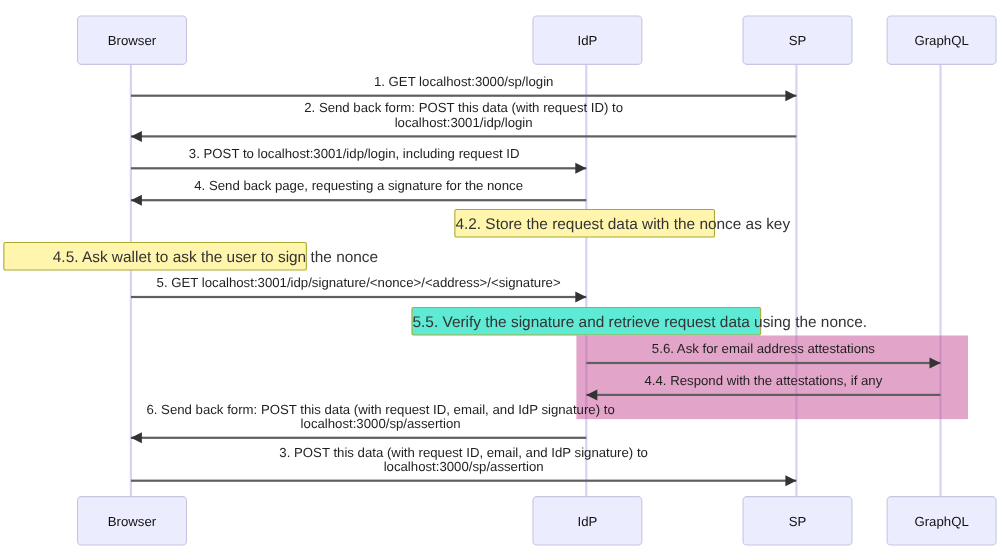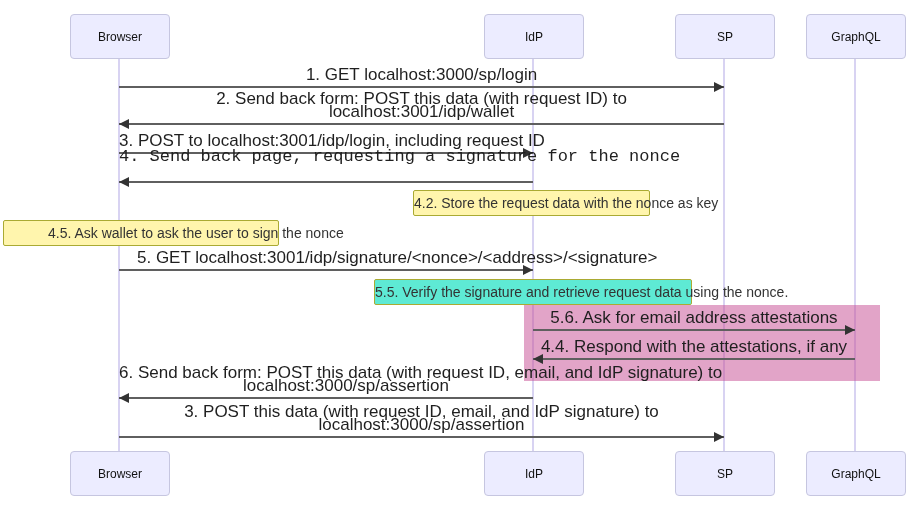--- a/index.html
+++ b/index.html
@@ -11,21 +11,21 @@
   .highlight{position:absolute;}
   .actor{
     position:absolute;border:1px solid;border-radius:4px;
     display:flex;align-items:center;justify-content:center;
     font-size:12px;color:#111;
   }
   .mline{position:absolute;height:2px;}
   .mhead{position:absolute;width:0;height:0;border-top:5px solid transparent;border-bottom:5px solid transparent;}
   .mhead.right{border-left:10px solid #333;}
   .mhead.left{border-right:10px solid #333;}
-  .mlabel{position:absolute;text-align:center;font-size:17px;line-height:13px;color:#1f1f1f;white-space:nowrap;}
+  .mlabel{position:absolute;text-align:center;font-size:12px;line-height:13px;color:#1f1f1f;white-space:nowrap;}
   .note{
     position:absolute;border:1px solid;border-radius:2px;
     display:flex;align-items:center;justify-content:flex-start;
     font-size:14px;color:#333;white-space:nowrap;
   }
 </style>
 </head>
 <body>
 
 <div class="stage" id="diagram" style="background: rgb(255, 255, 255);">
@@ -60,41 +60,41 @@
     </div>
     <div class="mline" style="left: 119px; top: 86px; width: 605px; background: rgb(95, 95, 95);"></div>
     <div class="mhead right" style="top: 82px; left: 714px;"></div>
     <div class="mlabel" style="left: 119px; width: 605px; top: 68px; color: rgb(31, 31, 31);">
       <div>1. GET localhost:3000/sp/login</div>
     </div>
     <div class="mline" style="left: 119px; top: 123px; width: 605px; background: rgb(95, 95, 95);"></div>
     <div class="mhead left" style="top: 119px; left: 119px;"></div>
     <div class="mlabel" style="left: 119px; width: 605px; top: 92px; color: rgb(31, 31, 31);">
       <div>2. Send back form: POST this data (with request ID) to</div>
-      <div>localhost:3001/idp/wallet</div>
+      <div>localhost:3001/idp/login</div>
     </div>
     <div class="mline" style="left: 119px; top: 152px; width: 414px; background: rgb(95, 95, 95);"></div>
     <div class="mhead right" style="top: 148px; left: 523px;"></div>
     <div class="mlabel" style="left: 119px; width: 406px; top: 134px; color: rgb(31, 31, 31);">
       <div>3. POST to localhost:3001/idp/login, including request ID</div>
     </div>
     <div class="mline" style="left: 119px; top: 181px; width: 414px; background: rgb(95, 95, 95);"></div>
     <div class="mhead left" style="top: 177px; left: 119px;"></div>
-    <div class="mlabel" style="left: 119px; width: 414px; top: 150px; color: rgb(31, 31, 31); font-family: Liberation Mono, monospace;">
+    <div class="mlabel" style="left: 119px; width: 414px; top: 163px; color: rgb(31, 31, 31);">
       <div>4. Send back page, requesting a signature for the nonce</div>
     </div>
     <div class="note" style="left: 413px; top: 190px; width: 235px; height: 24px; background: rgb(255, 245, 173); border-color: rgb(170, 170, 51);">
       <div>4.2. Store the request data with the nonce as key</div>
     </div>
     <div class="note" style="left: 3px; top: 220px; width: 230px; height: 24px; background: rgb(255, 245, 173); border-color: rgb(170, 170, 51); padding-left: 44px;">
       <div>4.5. Ask wallet to ask the user to sign the nonce</div>
     </div>
     <div class="mline" style="left: 119px; top: 269px; width: 414px; background: rgb(95, 95, 95);"></div>
     <div class="mhead right" style="top: 265px; left: 523px;"></div>
-    <div class="mlabel" style="left: 137px; width: 414px; top: 251px; color: rgb(31, 31, 31);">
+    <div class="mlabel" style="left: 119px; width: 414px; top: 251px; color: rgb(31, 31, 31);">
       <div>5. GET localhost:3001/idp/signature/&lt;nonce&gt;/&lt;address&gt;/&lt;signature&gt;</div>
     </div>
     <div class="note" style="left: 374px; top: 279px; width: 316px; height: 24px; background: #5eead4; border-color: rgb(170, 170, 51);">
       <div>5.5. Verify the signature and retrieve request data using the nonce.</div>
     </div>
     <div class="mline" style="left: 533px; top: 329px; width: 322px; background: rgb(95, 95, 95);"></div>
     <div class="mhead right" style="top: 325px; left: 845px;"></div>
     <div class="mlabel" style="left: 533px; width: 322px; top: 311px; color: rgb(31, 31, 31);">
       <div>5.6. Ask for email address attestations</div>
     </div>

